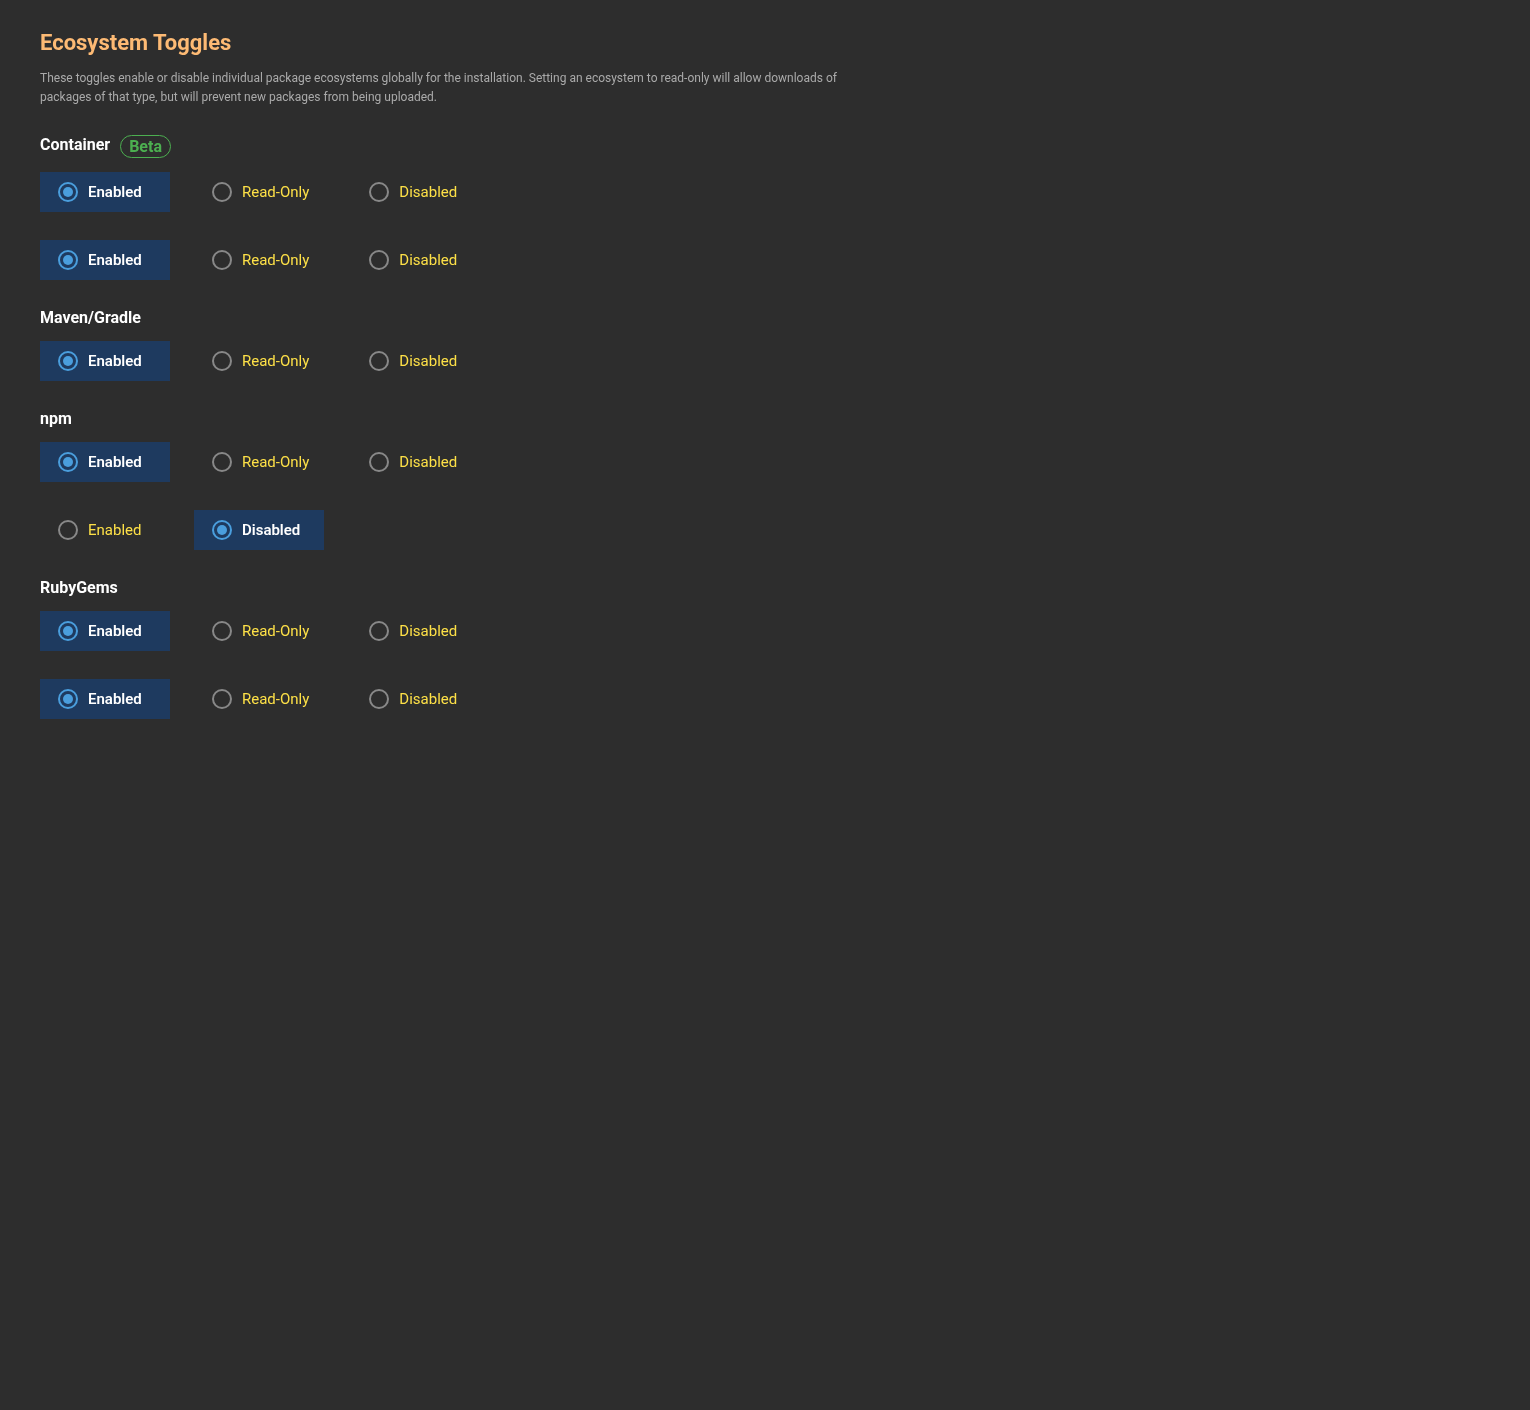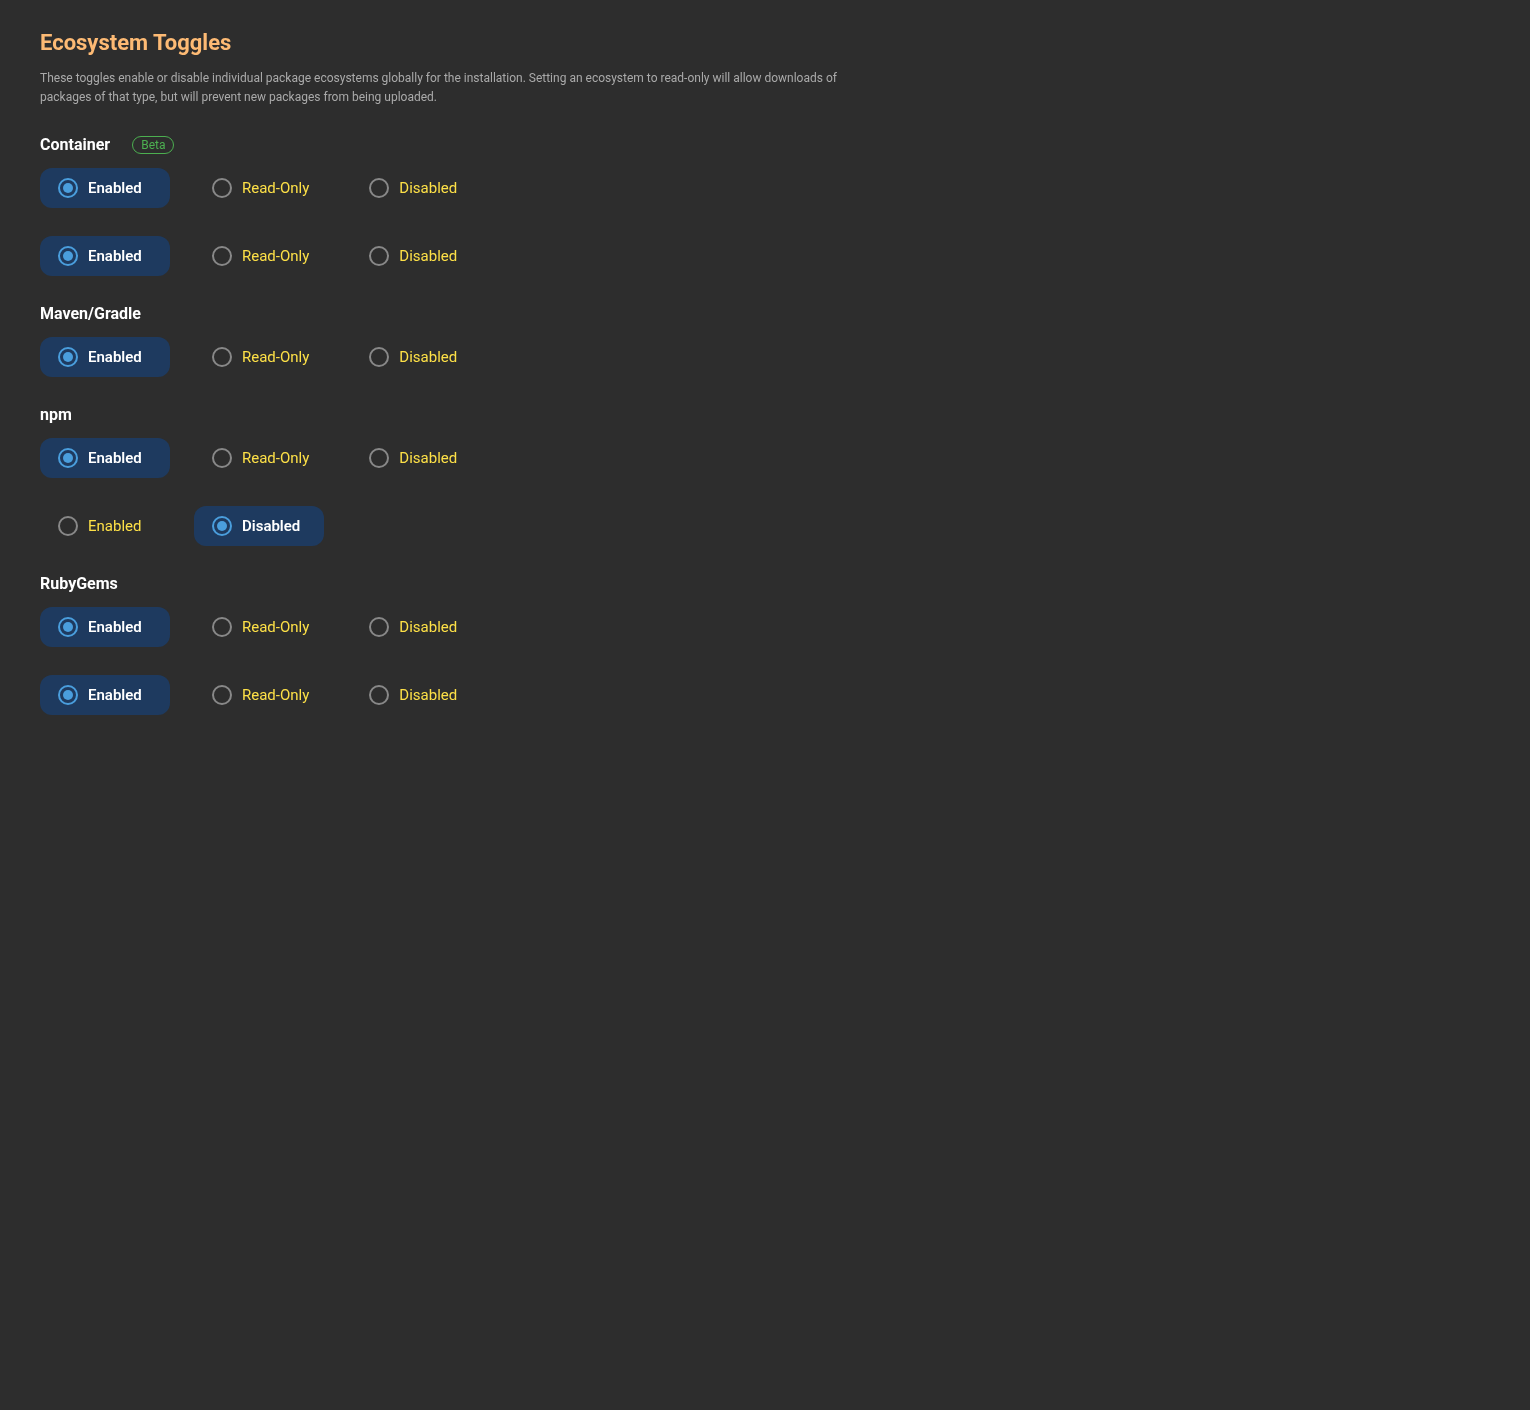--- a/index.html
+++ b/index.html
@@ -31,51 +31,50 @@
       max-width: 820px;
       margin-bottom: 28px;
     }
 
     .ecosystem-section {
       margin-bottom: 28px;
     }
 
     .section-label {
       display: flex;
-      align-items: center;
+      align-items: flex-start;
       gap: 10px;
       font-size: 16px;
       font-weight: 700;
       color: #ffffff;
       margin-bottom: 14px;
     }
 
     .beta-badge {
-      font-size: 12px;
-      font-weight: 400;
+      font-size: 16px;
+      font-weight: 700;
       color: #4caf50;
       border: 1.5px solid #4caf50;
       border-radius: 12px;
       padding: 1px 8px;
-      margin-left: 12px;
     }
 
     .toggle-group {
       display: flex;
       align-items: center;
       gap: 24px;
     }
 
     .toggle-option {
       display: flex;
       align-items: center;
       gap: 10px;
       cursor: pointer;
       padding: 10px 18px;
-      border-radius: 12px;
+      border-radius: 0;
       min-width: 130px;
     }
 
     .toggle-option.active {
       background-color: #1e3a5f;
     }
 
     .radio-circle {
       width: 20px;
       height: 20px;

